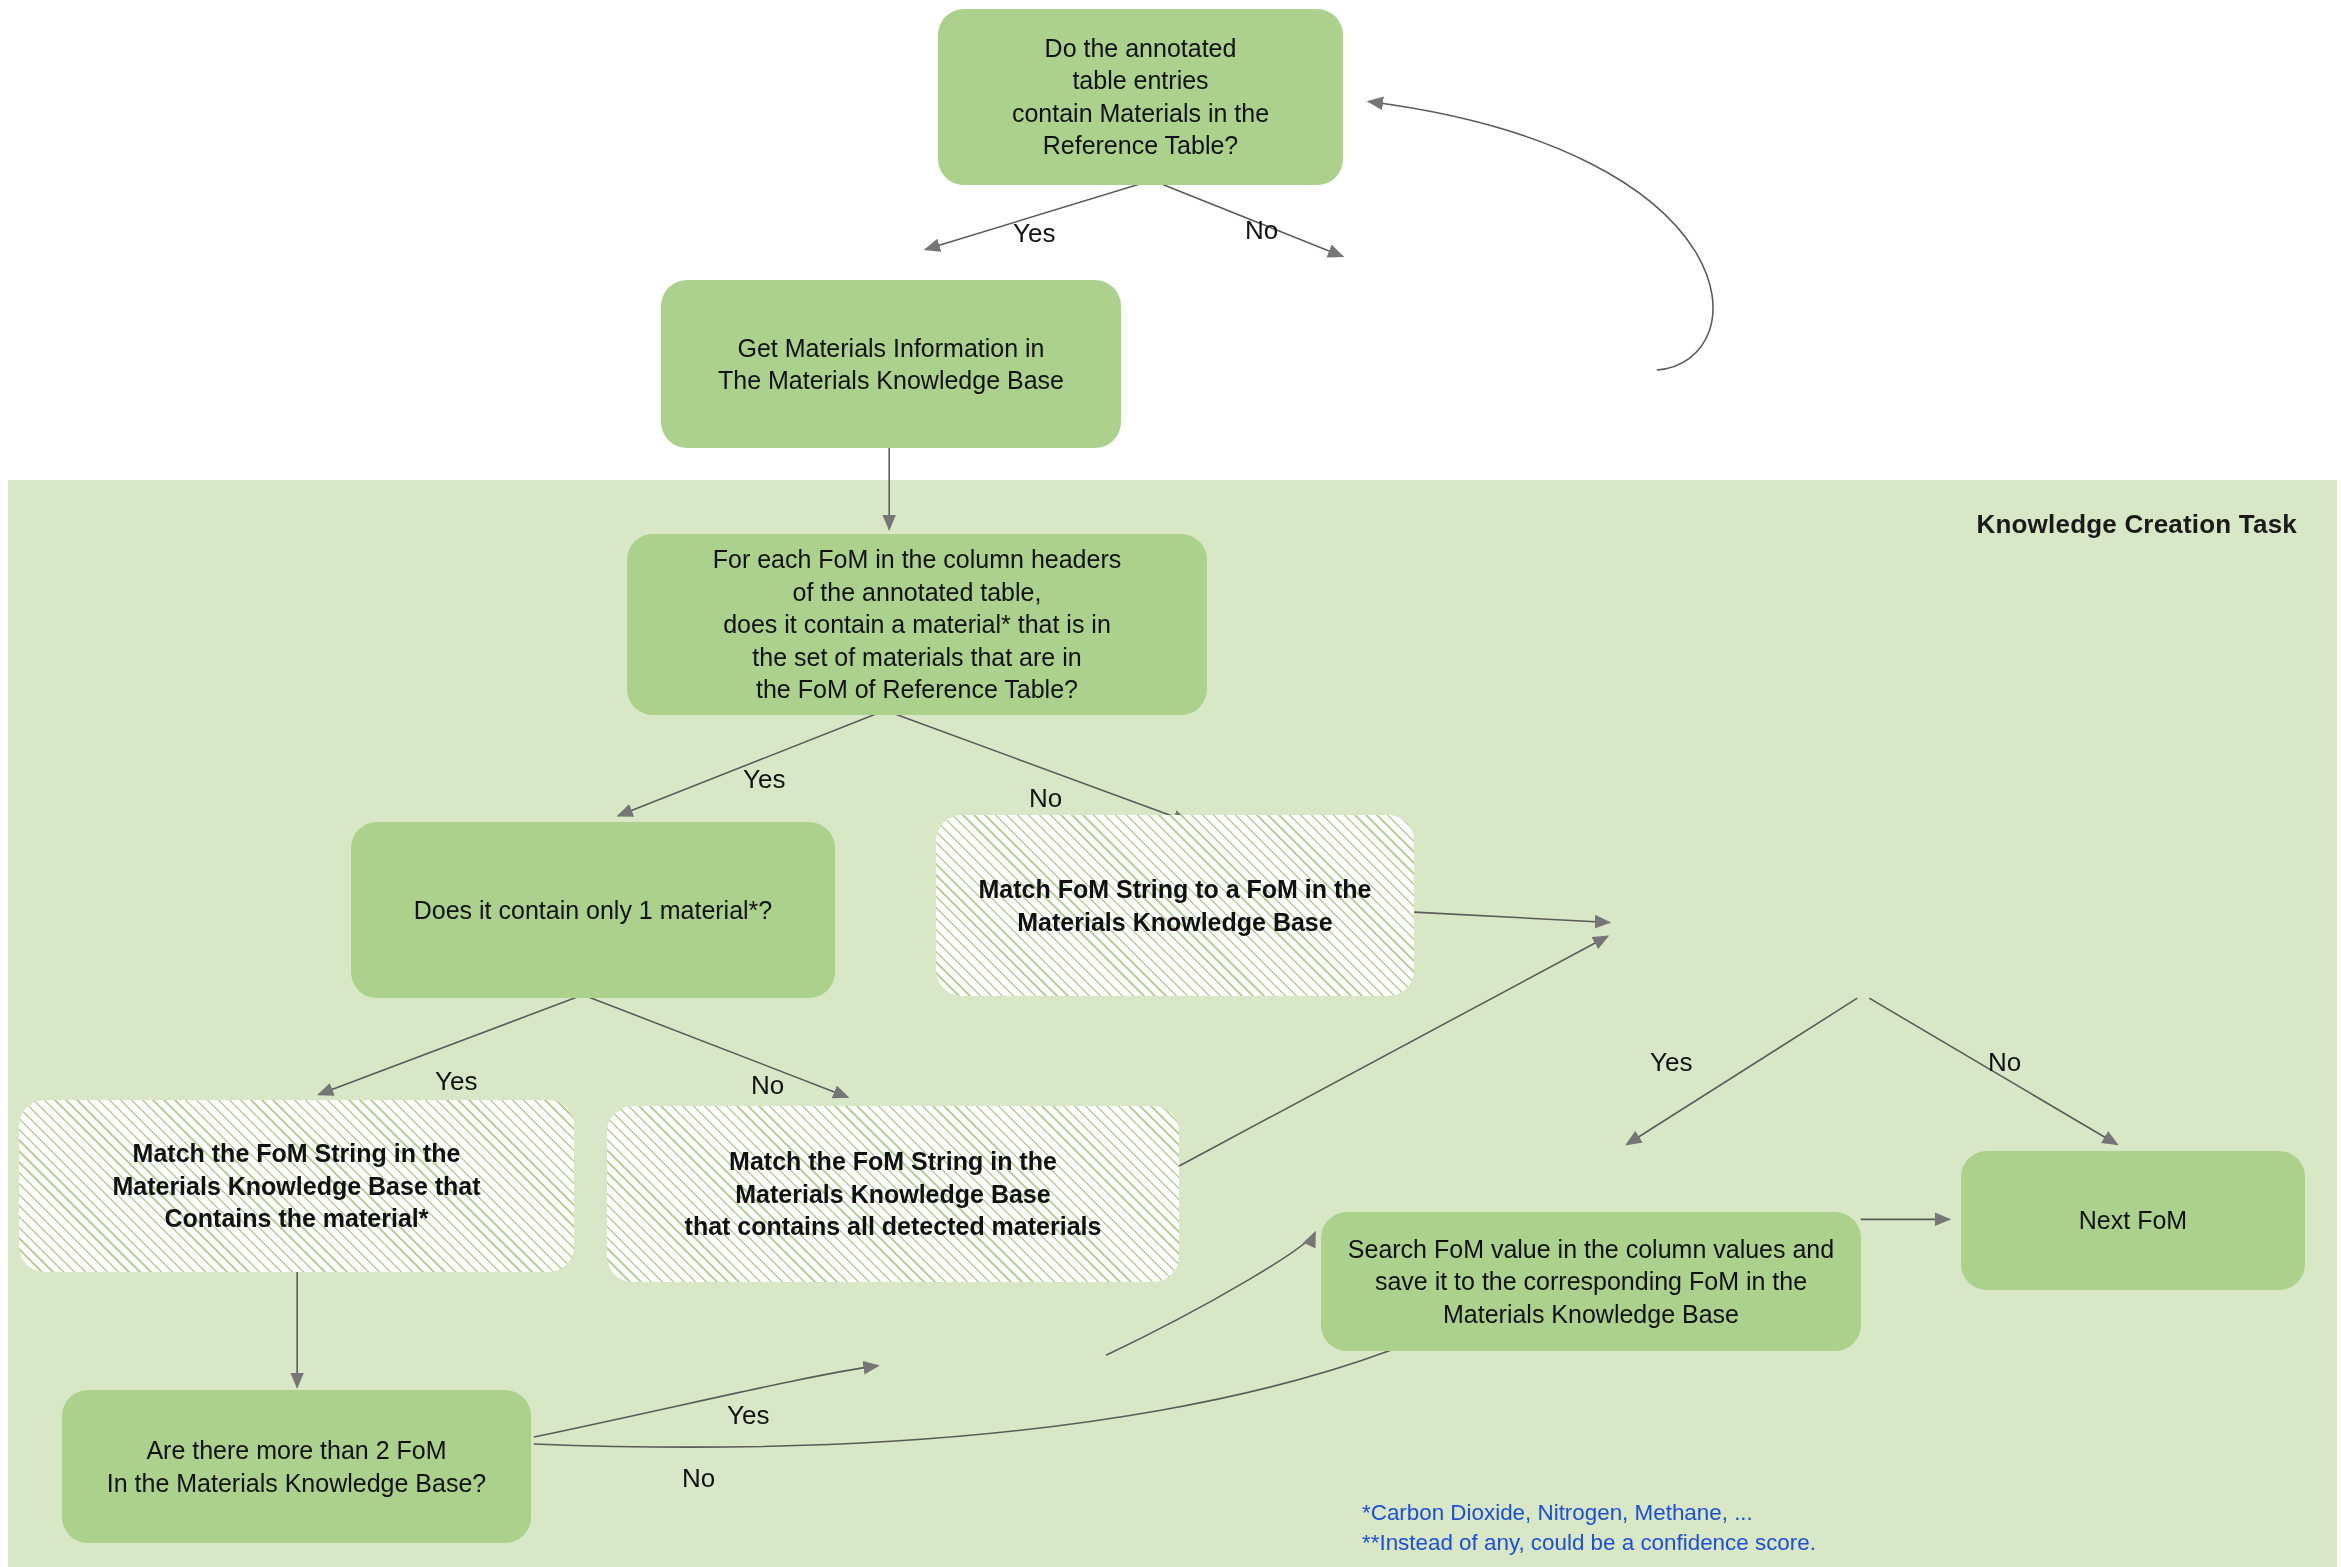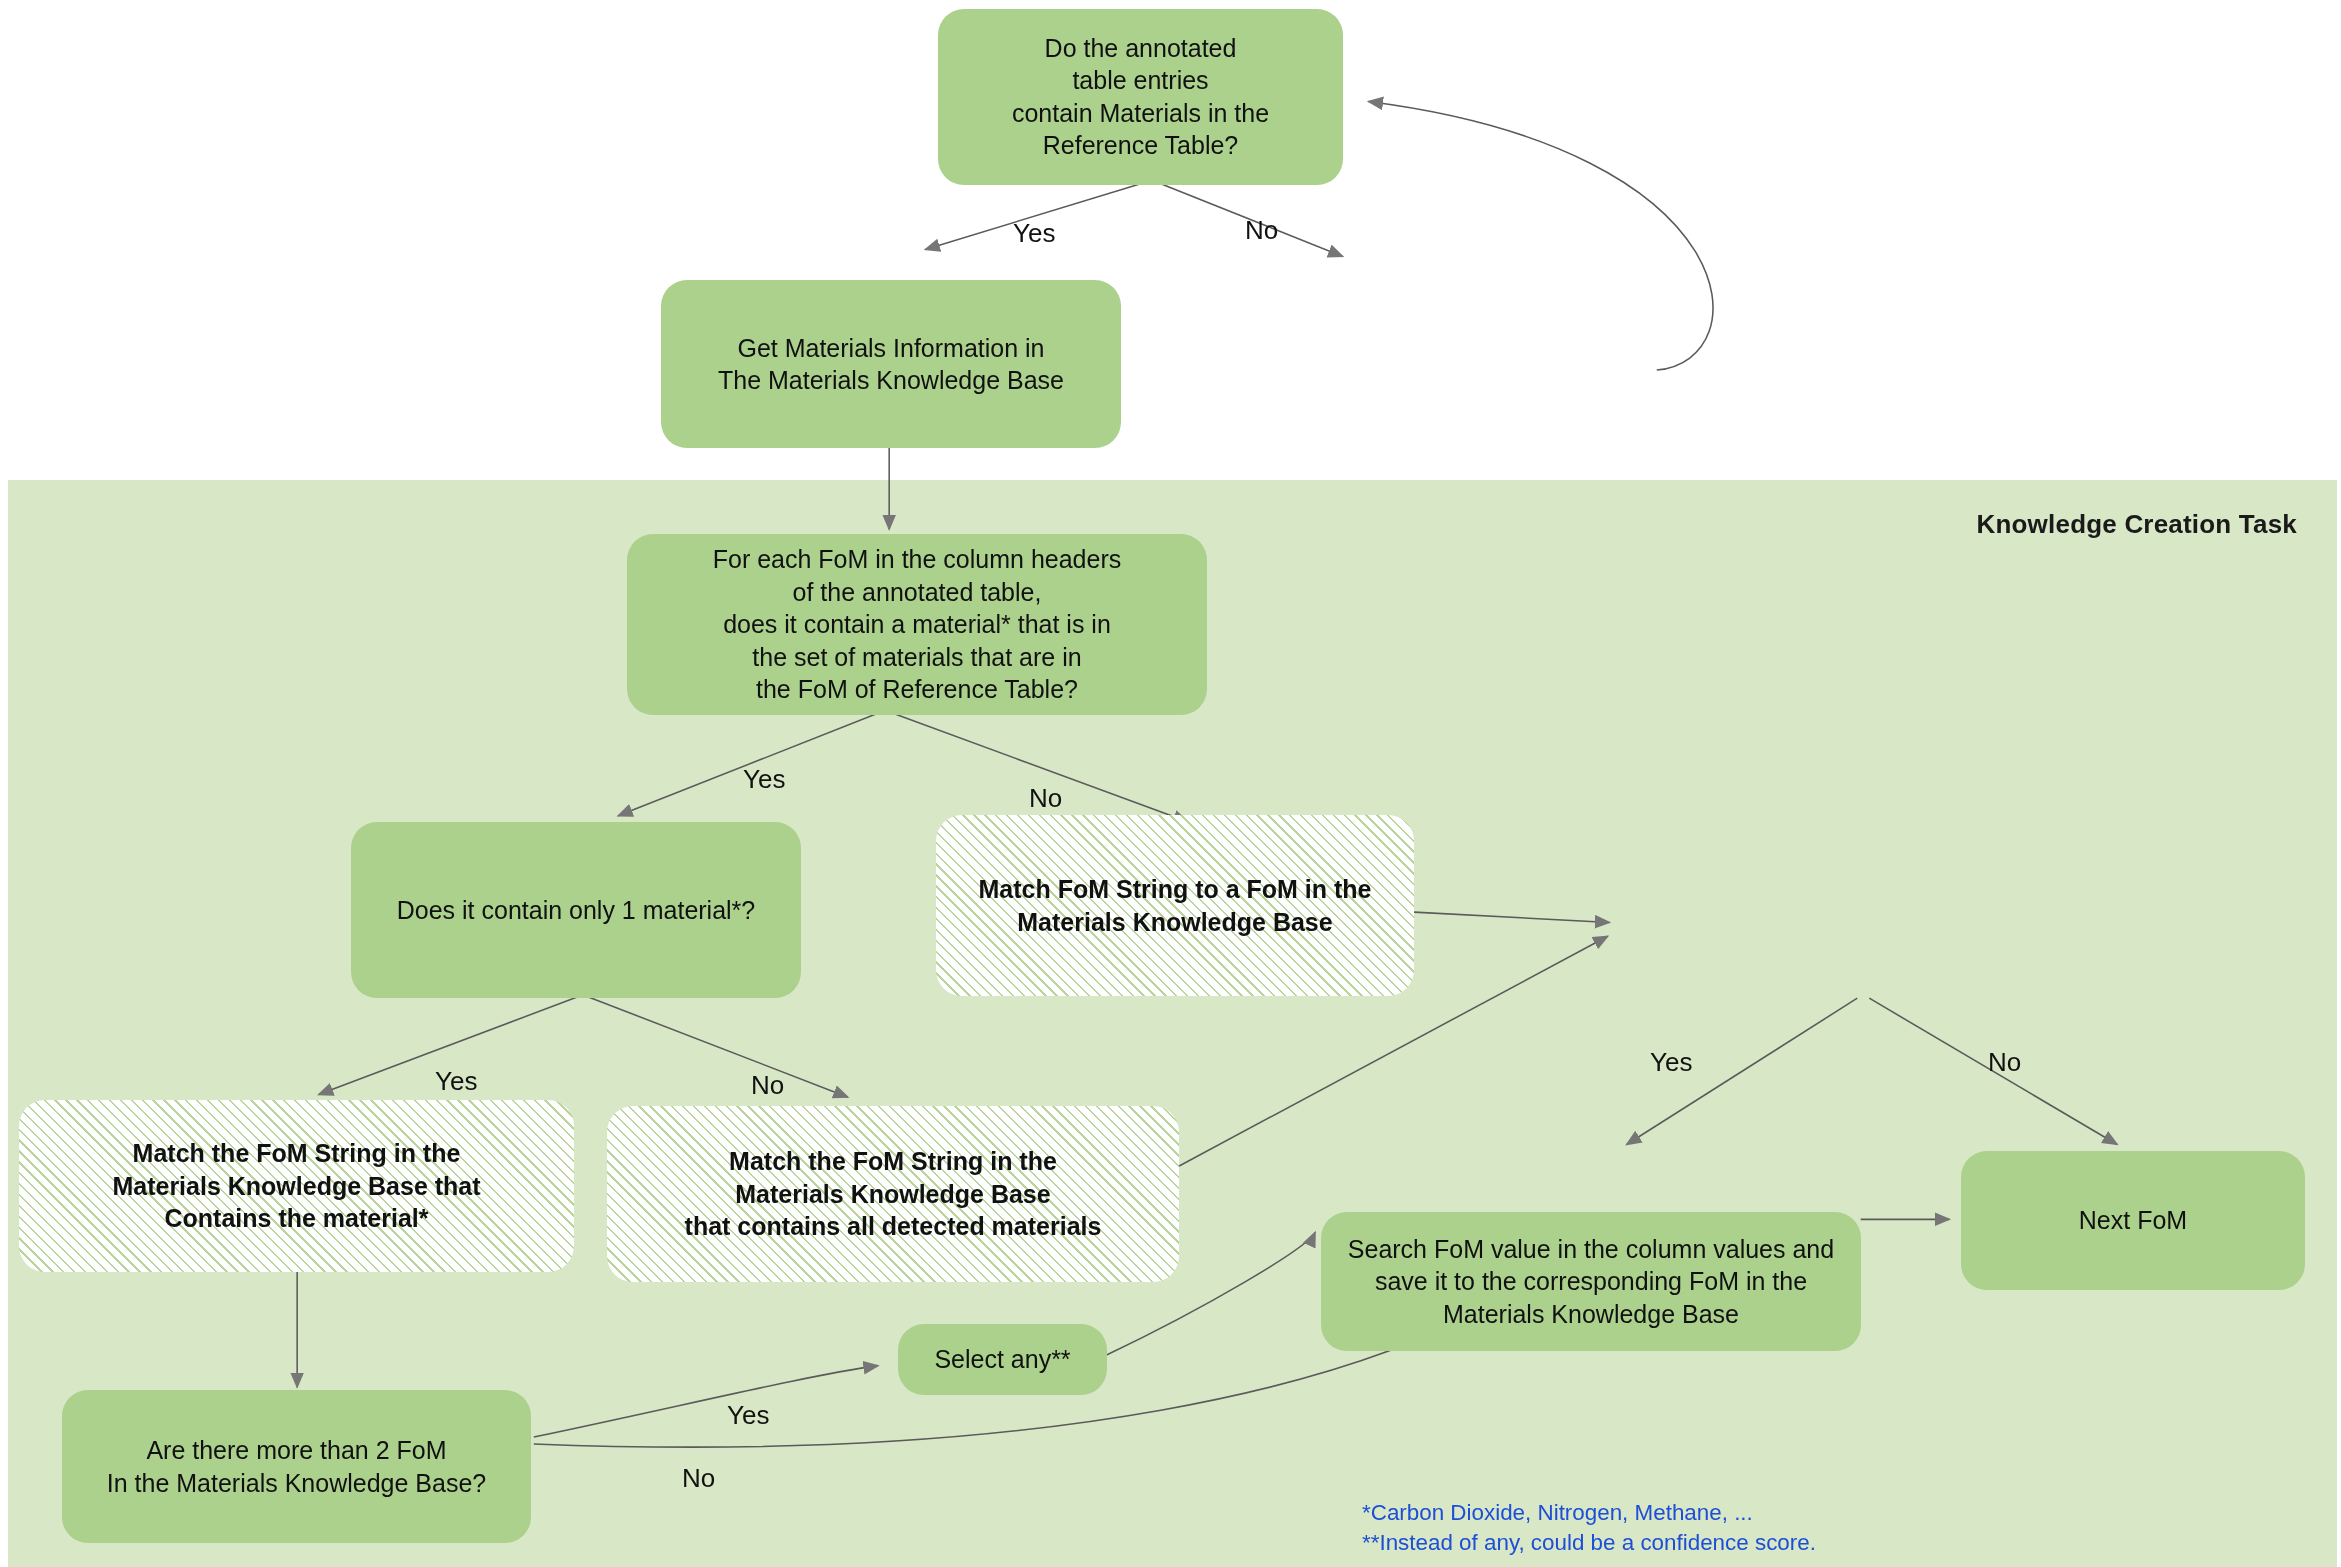--- a/index.html
+++ b/index.html
@@ -147,41 +147,40 @@
   <div class="node green" style="left:661px; top:280px; width:460px; height:168px;">Get Materials Information in
 The Materials Knowledge Base</div>
 
 
   <div class="node green" style="left:627px; top:534px; width:580px; height:181px;">For each FoM in the column headers
 of the annotated table,
 does it contain a material* that is in
 the set of materials that are in
 the FoM of Reference Table?</div>
 
-  <div class="node green" style="left:351px; top:822px; width:450px; height:176px;">Does it contain only 1 material*?</div>
+  <div class="node green" style="left:351px; top:822px; width:484px; height:176px;">Does it contain only 1 material*?</div>
 
   <div class="node hatch" style="left:936px; top:815px; width:478px; height:181px;">Match FoM String to a FoM in the
 Materials Knowledge Base</div>
 
 
   <div class="node hatch" style="left:19px; top:1100px; width:555px; height:172px;">Match the FoM String in the
 Materials Knowledge Base that
 Contains the material*</div>
 
   <div class="node hatch" style="left:607px; top:1106px; width:572px; height:176px;">Match the FoM String in the
 Materials Knowledge Base
 that contains all detected materials</div>
 
   <div class="node green" style="left:1321px; top:1212px; width:540px; height:139px;">Search FoM value in the column values and
 save it to the corresponding FoM in the
 Materials Knowledge Base</div>
 
   <div class="node green" style="left:1961px; top:1151px; width:344px; height:139px;">Next FoM</div>
 
-  <div class="node green" style="left:898px; top:1324px; width:209px; height:71px;">Select any**</div>
 
   <div class="node green" style="left:62px; top:1390px; width:469px; height:153px;">Are there more than 2 FoM
 In the Materials Knowledge Base?</div>
 
   <div class="edge-label" style="left:1013px; top:218px;">Yes</div>
   <div class="edge-label" style="left:1245px; top:215px;">No</div>
 
   <div class="edge-label" style="left:743px; top:764px;">Yes</div>
   <div class="edge-label" style="left:1029px; top:783px;">No</div>
 

